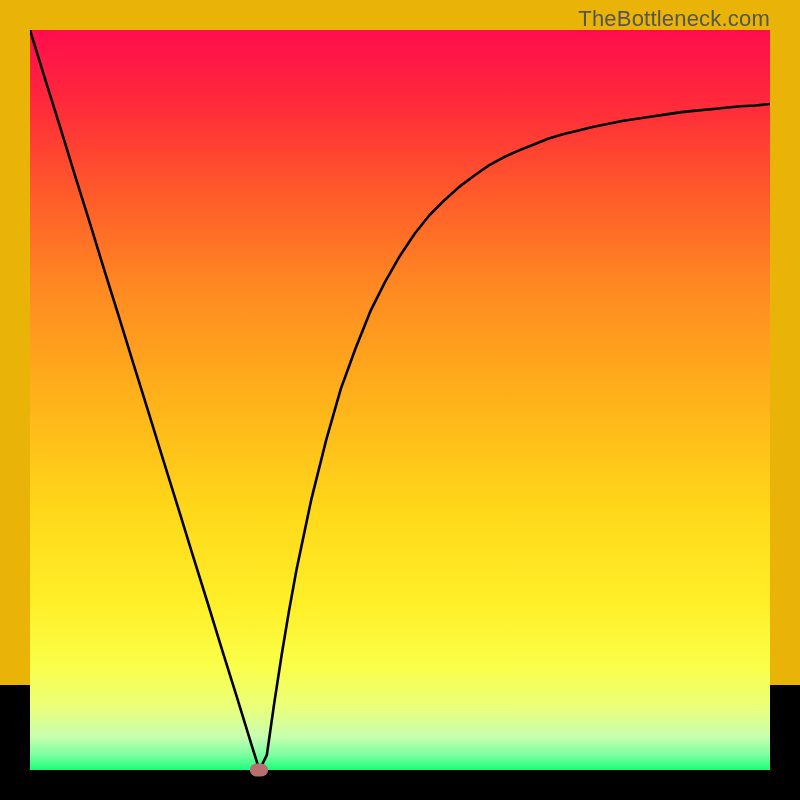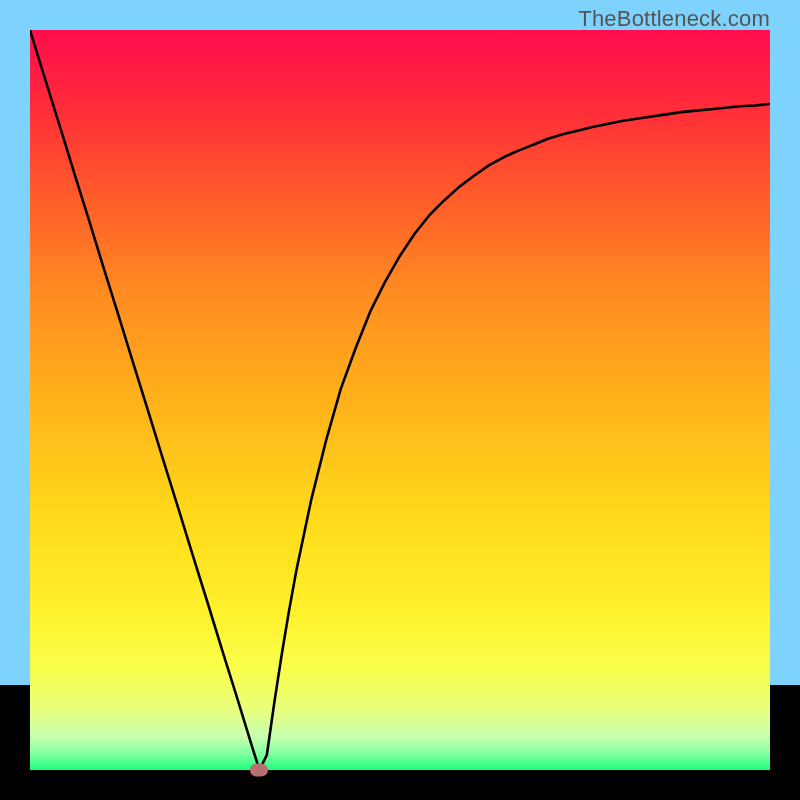--- a/index.html
+++ b/index.html
@@ -8,21 +8,21 @@
     width: 800px;
     height: 800px;
     background: #000;
     overflow: hidden;
     font-family: Arial, Helvetica, sans-serif;
   }
   .frame {
     position: relative;
     width: 800px;
     height: 685px;
-    background: #7dd3fc;
+    background: #eab308;
   }
   .plot-area {
     position: absolute;
     left: 30px;
     top: 30px;
     width: 740px;
     height: 740px;
   }
   .gradient-bg {
     position: absolute;

